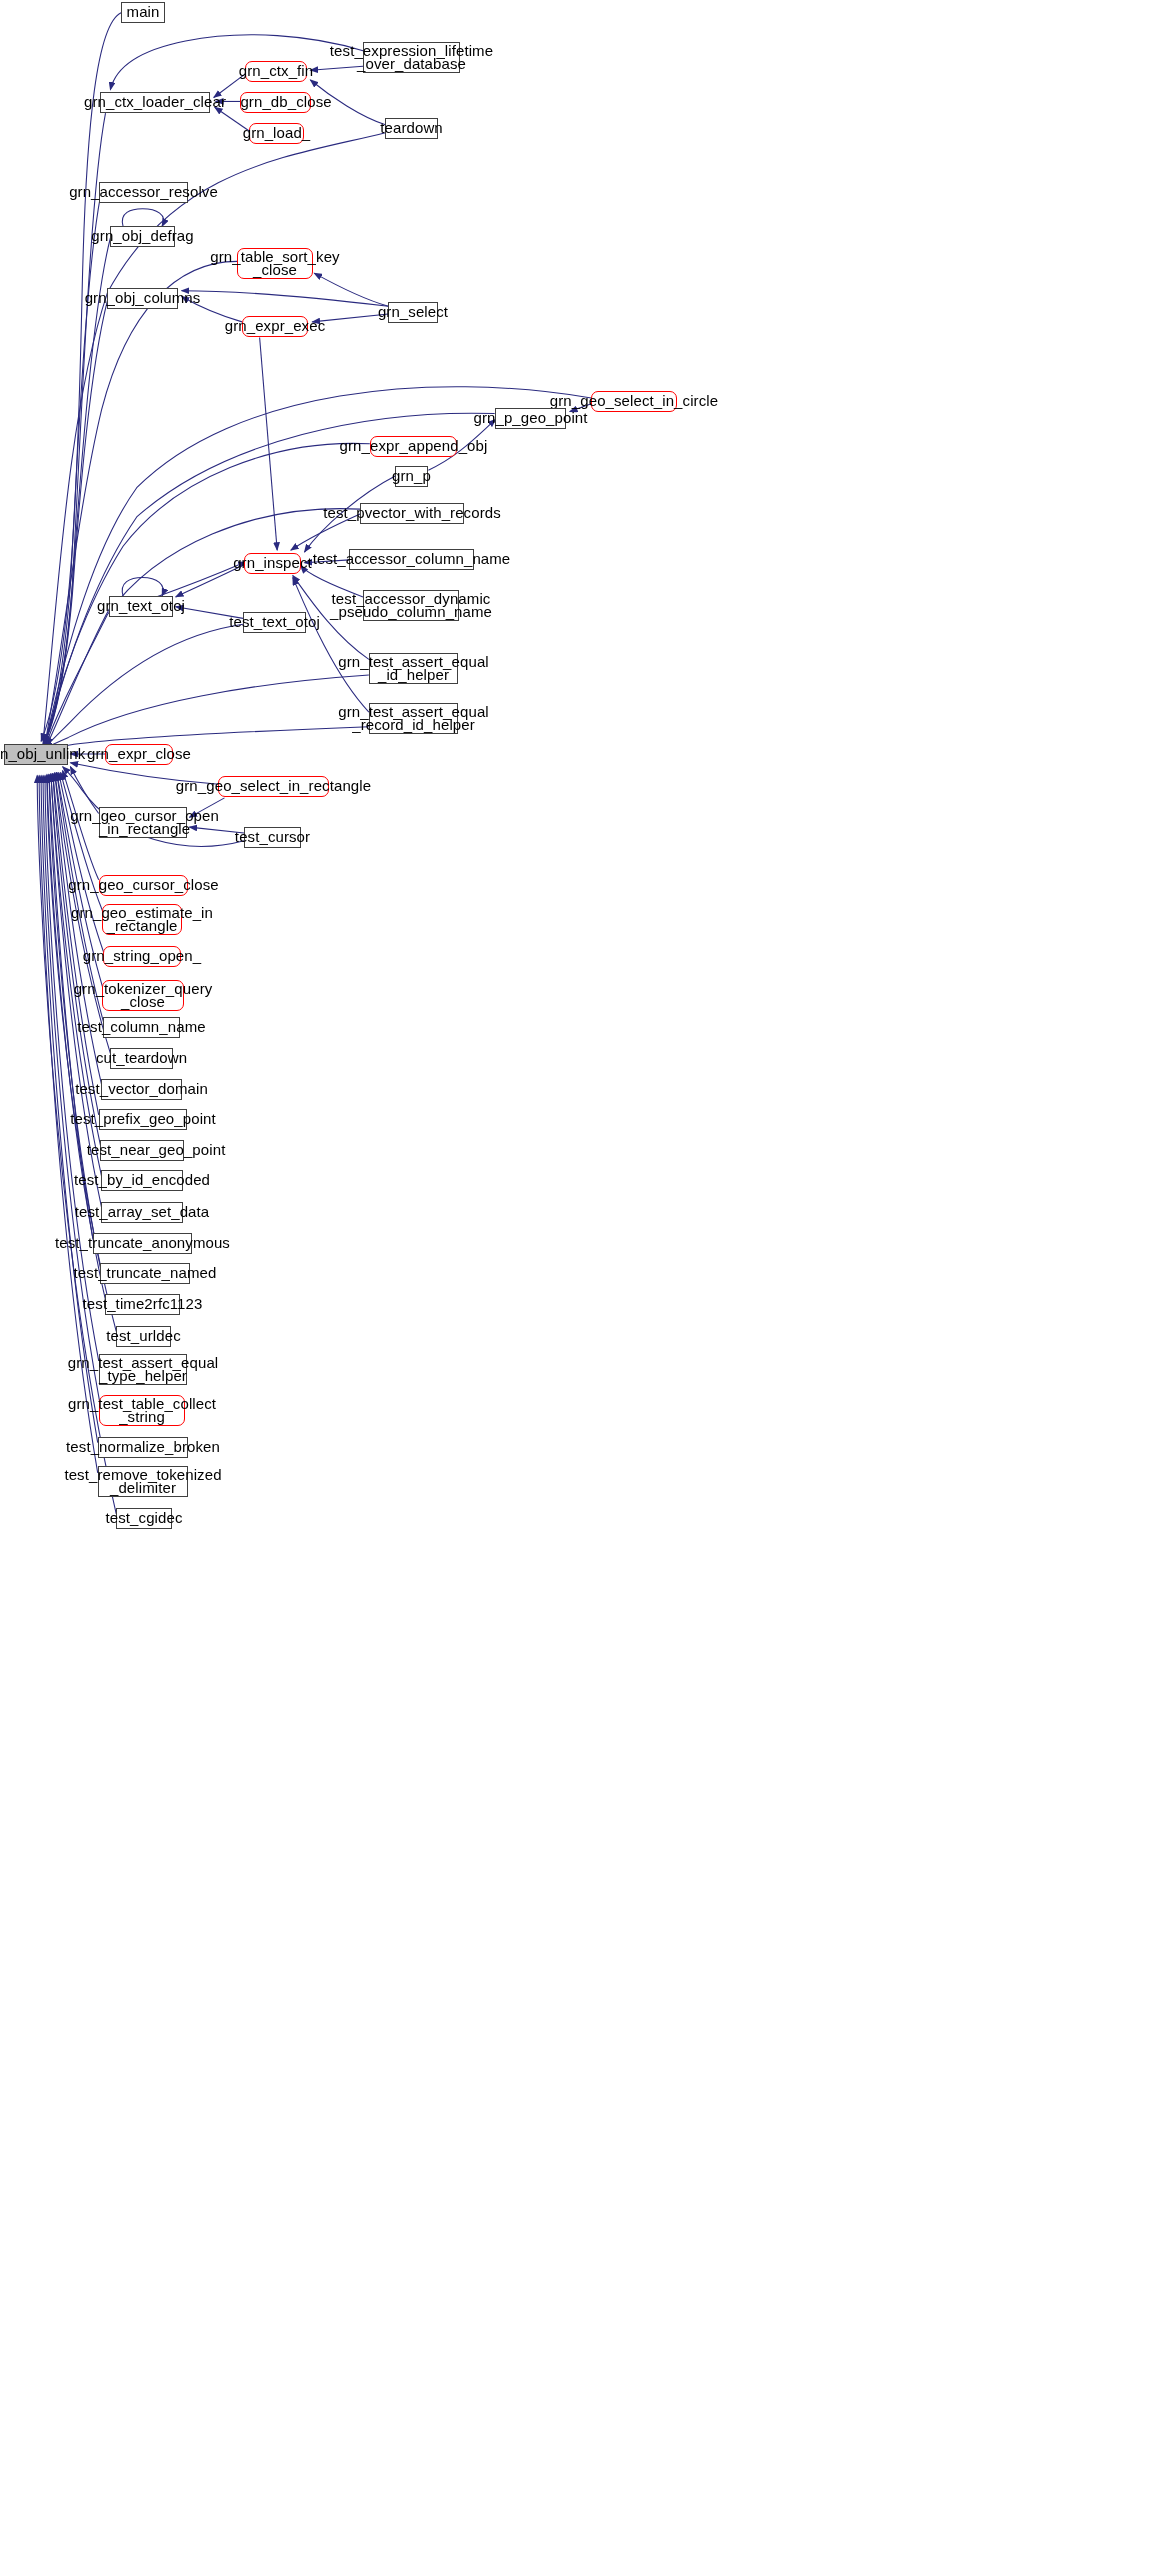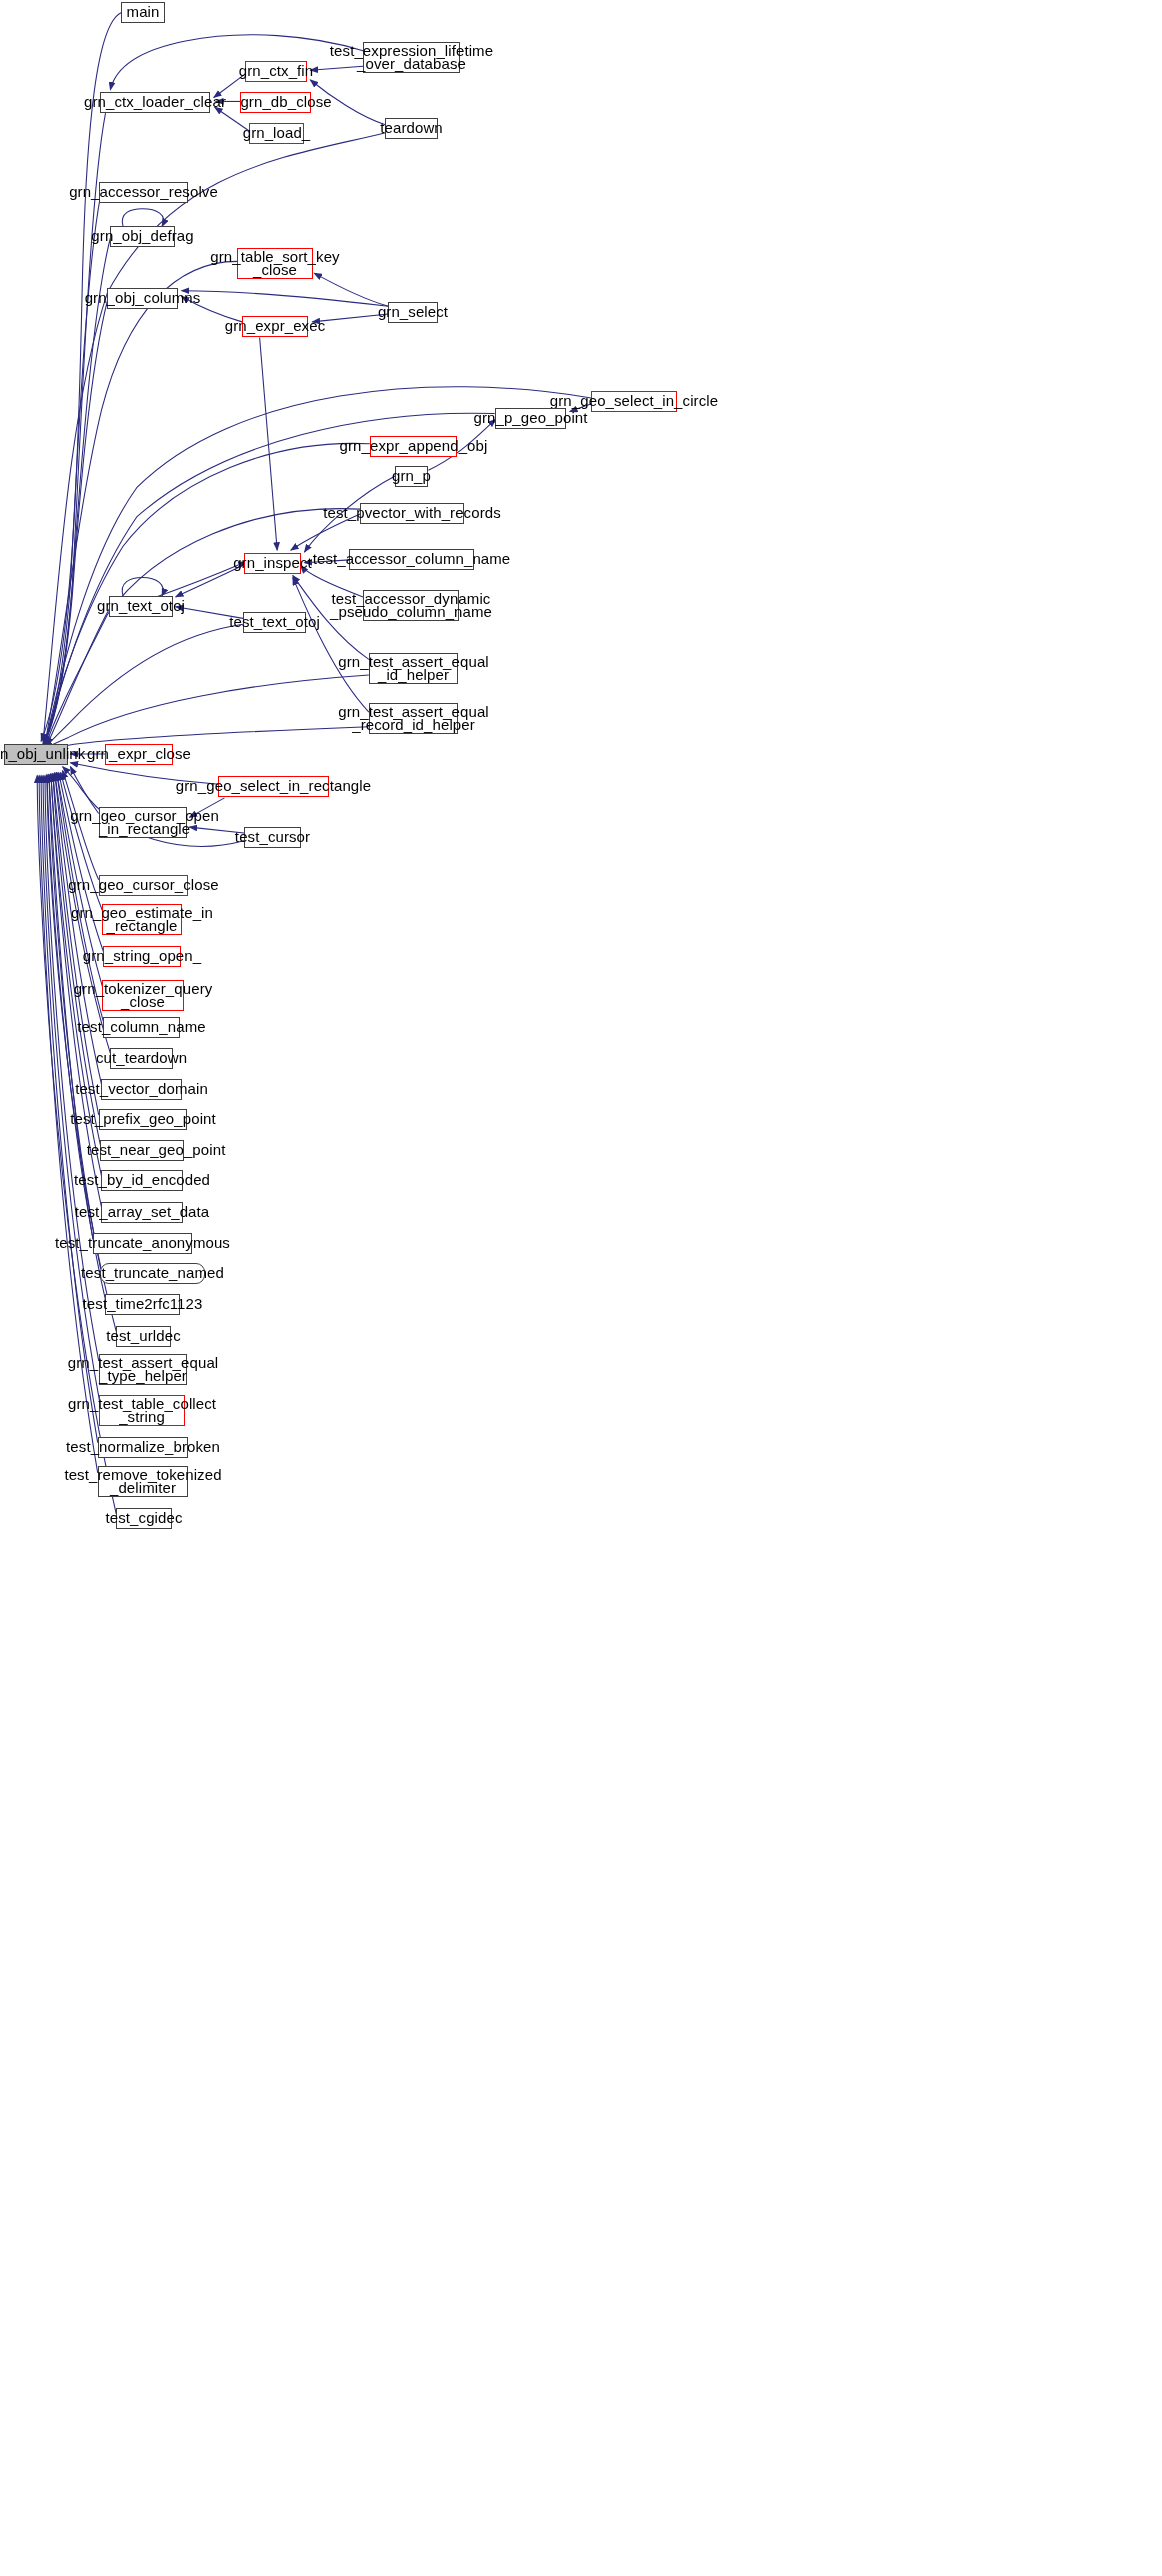--- a/index.html
+++ b/index.html
@@ -35,20 +35,21 @@
     color: #000000;
     font-size: 15px;
     line-height: 12.7px;
     letter-spacing: 0.1px;
     white-space: pre-line;
     padding: 0 2.9px;
     z-index: 5;
   }
   .node.red {
     border-color: #ff0000;
+    border-radius: 7px;
   }
   .node.root {
     background: #bfbfbf;
     border-color: #404040;
   }
 </style>
 </head>
 <body>
 
 <div id="graph-root">
@@ -170,21 +171,21 @@
       <div class="node red" style="left: 102px; top: 980px; width: 82px; height: 31px;">grn_tokenizer_query
 _close</div>
       <div class="node" style="left: 103px; top: 1017px; width: 77px; height: 20.5px;">test_column_name</div>
       <div class="node" style="left: 110px; top: 1048px; width: 63px; height: 20.5px;">cut_teardown</div>
       <div class="node" style="left: 101px; top: 1079px; width: 81px; height: 20.5px;">test_vector_domain</div>
       <div class="node" style="left: 99px; top: 1109px; width: 88px; height: 20.5px;">test_prefix_geo_point</div>
       <div class="node" style="left: 100px; top: 1140px; width: 84px; height: 20.5px; padding-left: 31px;">test_near_geo_point</div>
       <div class="node" style="left: 101px; top: 1170px; width: 82px; height: 20.5px;">test_by_id_encoded</div>
       <div class="node" style="left: 101px; top: 1202px; width: 82px; height: 20.5px;">test_array_set_data</div>
       <div class="node" style="left: 93px; top: 1233px; width: 99px; height: 20.5px;">test_truncate_anonymous</div>
-      <div class="node" style="left: 100px; top: 1263px; width: 105px; height: 20.5px; border-radius: 9px;">test_truncate_named</div>
+      <div class="node" style="left: 100px; top: 1263px; width: 90px; height: 20.5px;">test_truncate_named</div>
       <div class="node" style="left: 105px; top: 1294px; width: 75px; height: 20.5px;">test_time2rfc1123</div>
       <div class="node" style="left: 116px; top: 1326px; width: 55px; height: 20.5px;">test_urldec</div>
       <div class="node" style="left: 99px; top: 1354px; width: 88px; height: 31px;">grn_test_assert_equal
 _type_helper</div>
       <div class="node red" style="left: 99px; top: 1395px; width: 86px; height: 31px;">grn_test_table_collect
 _string</div>
       <div class="node" style="left: 98px; top: 1437px; width: 90px; height: 20.5px;">test_normalize_broken</div>
       <div class="node" style="left: 98px; top: 1466px; width: 90px; height: 31px;">test_remove_tokenized
 _delimiter</div>
       <div class="node" style="left: 116px; top: 1508px; width: 56px; height: 20.5px;">test_cgidec</div>

